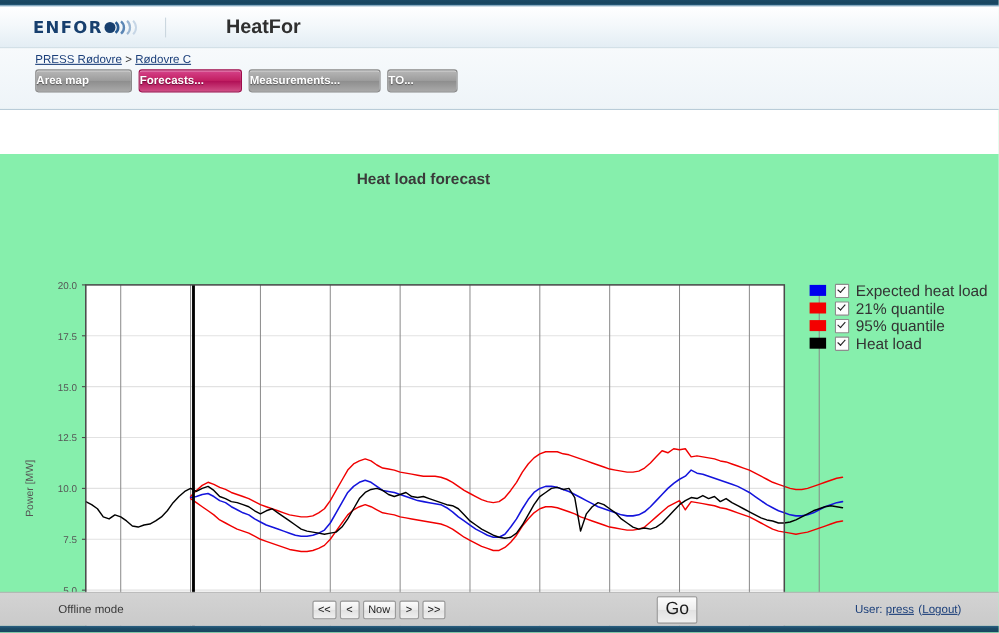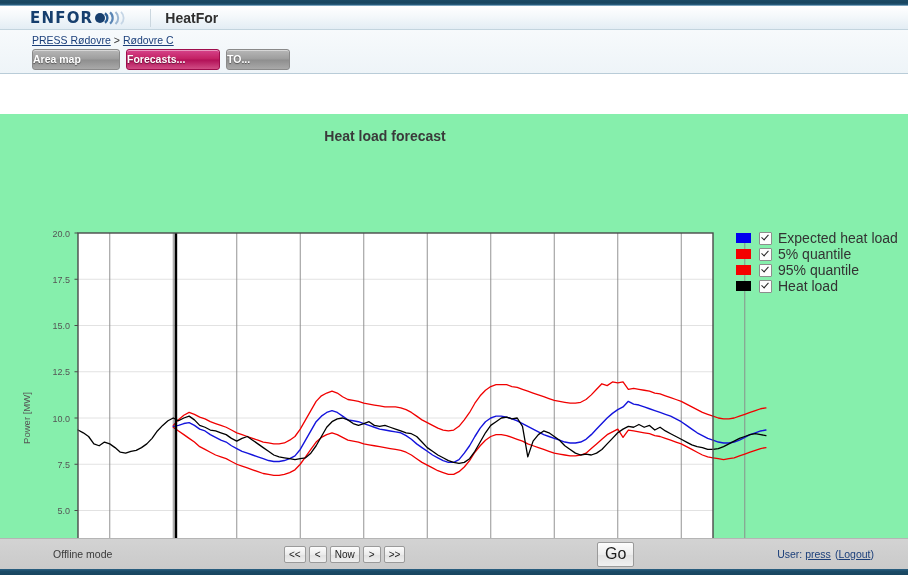--- a/index.html
+++ b/index.html
@@ -16,21 +16,21 @@
     position: relative;
   }
 
   
   .top-rule {
     height: 5px;
     background: linear-gradient(to bottom, #1b4a66 0%, #18455f 60%, #2b6183 100%);
     border-bottom: 1px solid #7aa3bd;
   }
   .header {
-    height: 24px;
+    height: 38px;
     background: linear-gradient(to bottom, #ffffff 0%, #f4f8fb 45%, #e3edf4 100%);
     border-bottom: 1px solid #c3d4de;
     display: flex;
     align-items: center;
     padding-left: 30px;
     box-sizing: border-box;
   }
   .logo {
     display: flex;
     align-items: center;
@@ -48,32 +48,33 @@
     align-items: center;
     margin-left: 1px;
   }
   .sep {
     width: 1px;
     height: 18px;
     background: #cbd7df;
     margin: 0 14px 0 22px;
   }
   .app-title {
-    font-size: 14px;
+    font-size: 18px;
     font-weight: bold;
     color: #2f2f2f;
     font-family: "Liberation Sans", sans-serif;
+    margin-left: 40px;
   }
 
   
   .navband {
     background: linear-gradient(to bottom, #f7fafc 0%, #eef4f8 100%);
     border-bottom: 1px solid #b9ccd8;
     padding: 4px 0 6px 32px;
-    height: 44px;
+    height: 56px;
     box-sizing: border-box;
   }
   .breadcrumb {
     font-size: 10.5px;
     margin-bottom: 3px;
     color: #1b3f7a;
     white-space: nowrap;
   }
   .breadcrumb a {
     color: #1b3f7a;
@@ -286,20 +287,21 @@
   <div class="app-title">HeatFor</div>
 </div>
 
 <div class="navband">
   <div class="breadcrumb">
     <a href="#">PRESS Rødovre</a><span class="sepchar">&gt;</span><a href="#">Rødovre C</a>
   </div>
   <div class="tabs">
     <div class="tab w1">Area map</div>
     <div class="tab w2 active">Forecasts...</div>
+    <div class="tab w3">Measurements...</div>
     <div class="tab w5">TO...</div>
   </div>
 </div>
 
 <div class="content">
 
   <div class="chart-title">Heat load forecast</div>
 
   <div class="plotwrap">
     <svg class="plot" id="chart-svg" width="908" height="400">
@@ -374,21 +376,21 @@
 
   <div class="legend">
     <div class="legend-row">
       <span class="swatch" style="background:#0000ee"></span>
       <span class="lchk"></span>
       <span class="legend-label">Expected heat load</span>
     </div>
     <div class="legend-row">
       <span class="swatch" style="background:#f40000"></span>
       <span class="lchk"></span>
-      <span class="legend-label">5% quantile</span>
+      <span class="legend-label">21% quantile</span>
     </div>
     <div class="legend-row">
       <span class="swatch" style="background:#f40000"></span>
       <span class="lchk"></span>
       <span class="legend-label">95% quantile</span>
     </div>
     <div class="legend-row">
       <span class="swatch" style="background:#000000"></span>
       <span class="lchk"></span>
       <span class="legend-label">Heat load</span>

